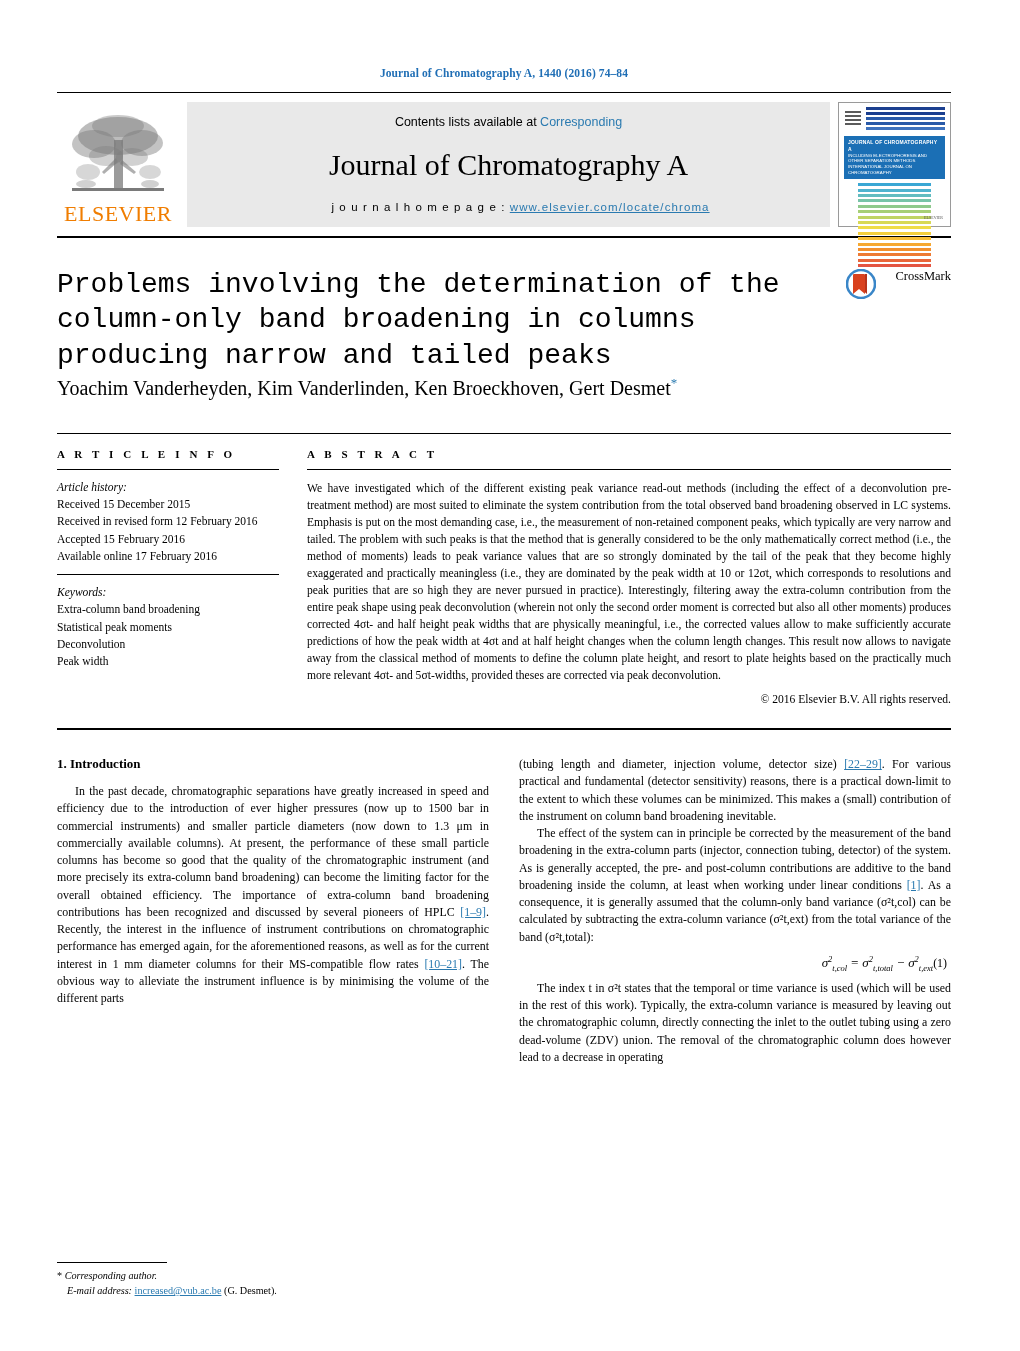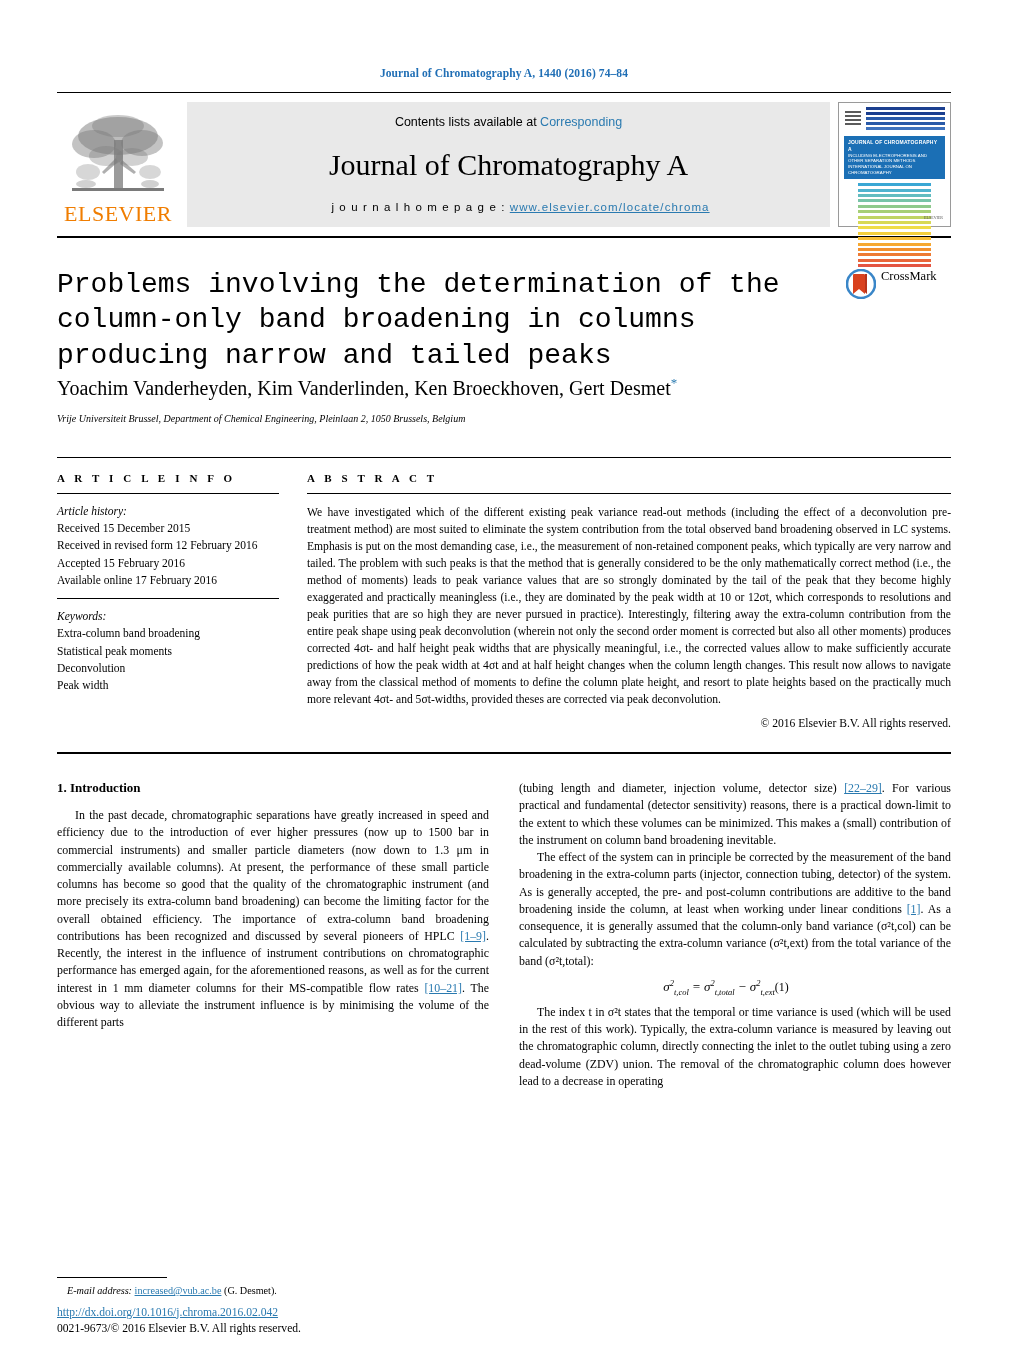--- a/index.html
+++ b/index.html
@@ -166,21 +166,21 @@
   .affil {
     font-size: 10px;
     font-style: italic;
     margin-top: 11px;
     line-height: 1.3;
   }
   .crossmark {
     flex: 0 0 105px;
     display: flex;
     align-items: flex-start;
-    justify-content: flex-start;
+    justify-content: space-between;
     gap: 5px;
     padding-top: 2px;
   }
   .crossmark-text {
     font-family: "Liberation Serif", serif;
     font-size: 12.5px;
   }
 
   
   .rule-info {
@@ -236,22 +236,22 @@
     line-height: 1.45;
     text-align: justify;
     margin: 0;
     text-indent: 18px;
   }
   .para + .para { margin-top: 0; }
   .ref { color: #2a7ab0; }
   .eq-row {
     display: flex;
     align-items: baseline;
-    justify-content: center;
-    margin: 9px 18px 9px 0;
+    justify-content: flex-end;
+    margin: 9px 4px 9px 0;
     font-size: 13px;
   }
   .eq-body { font-style: italic; font-family: "Liberation Serif", serif; }
   .eq-num { font-style: normal; font-size: 11.9px; }
   sub, sup { font-size: 65%; line-height: 0; }
 
   
   .footnote-wrap {
     position: absolute;
     left: 57px;
@@ -365,21 +365,20 @@
 
   </div>
   <div class="rule-under-masthead"></div>
 
   <div class="title-block">
     <div class="title-main">
       <h1 class="art-title">Problems involving the determination of the column-only band broadening in columns producing narrow and tailed peaks</h1>
       <div class="authors">
         <span>Yoachim Vanderheyden, Kim Vanderlinden, Ken Broeckhoven, Gert Desmet</span><sup class="star">*</sup>
       </div>
-      <div class="affil">Vrije Universiteit Brussel, Department of Chemical Engineering, Pleinlaan 2, 1050 Brussels, Belgium</div>
     </div>
     <div class="crossmark">
       <svg width="30" height="30" viewBox="0 0 30 30">
         <circle cx="15" cy="15" r="14" fill="#ffffff" stroke="#3a86c8" stroke-width="2.6"></circle>
         <path d="M8 5 h10 a1 1 0 0 1 1 1 v19 l-6 -5 l-6 5 v-19 a1 1 0 0 1 1 -1 z" fill="#d9411e"></path>
         <path d="M19 5 h2 v20 l-2 -1.7 z" fill="#b8331a"></path>
       </svg>
       <span class="crossmark-text">CrossMark</span>
     </div>
   </div>
@@ -432,25 +431,25 @@
         <span class="eq-body">σ<sup>2</sup><sub>t,col</sub> = σ<sup>2</sup><sub>t,total</sub> − σ<sup>2</sup><sub>t,ext</sub></span>
         <span class="eq-num">(1)</span>
       </div>
       <p class="para">The index t in σ²t states that the temporal or time variance is used (which will be used in the rest of this work). Typically, the extra-column variance is measured by leaving out the chromatographic column, directly connecting the inlet to the outlet tubing using a zero dead-volume (ZDV) union. The removal of the chromatographic column does however lead to a decrease in operating</p>
     </div>
 
   </div>
 
   <div class="footnote-wrap">
     <div class="fn-rule"></div>
+    <div class="fn-line">
+      <span>*</span>
+      <span class="em">Corresponding author.</span>
+    </div>
     <div class="fn-line" style="padding-left:22px">
       <span class="em">E-mail address:</span>
       <a href="#" class="fn-link">increased@vub.ac.be</a>
       <span>(G. Desmet).</span>
     </div>
   </div>
 
-  <div class="footer-wrap">
-    <a href="#" class="doi-line">http://dx.doi.org/10.1016/j.chroma.2016.02.042</a>
-    <div class="issn-line">0021-9673/© 2016 Elsevier B.V. All rights reserved.</div>
-  </div>
 
 </div>
 
 </body></html>

